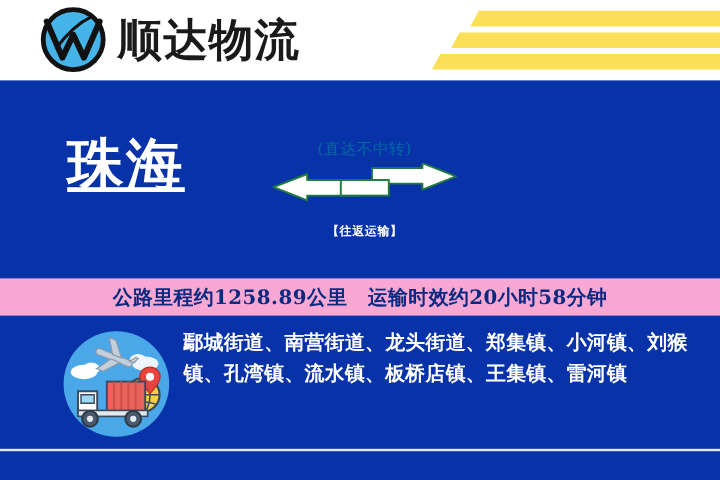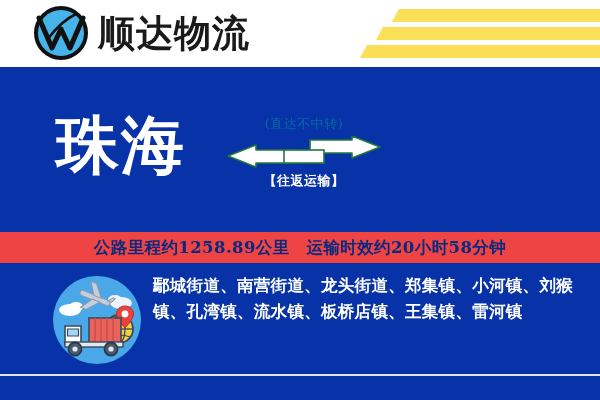--- a/index.html
+++ b/index.html
@@ -90,26 +90,27 @@
   
   .route {
     position: absolute;
     left: 0; top: 67px;
     width: 600px; height: 165px;
   }
   .city {
     position: absolute;
     top: 47px;
     font-family: "DejaVu Serif", "Liberation Serif", serif;
-    font-size: 63px;
+    font-size: 47px;
     font-weight: bold;
     color: #ffffff;
     letter-spacing: 2px;
     line-height: 1;
     white-space: nowrap;
+    text-decoration: underline;
   }
   .city-from { left: 56px; }
   .city-to   { left: 392px; }
 
   .arrow-block {
     position: absolute;
     left: 224px; top: 48px;
     width: 160px;
     text-align: center;
   }
@@ -120,34 +121,34 @@
     color: #0369a1;
     letter-spacing: 0.5px;
     white-space: nowrap;
   }
   .arrow-svg-holder {
     margin-top: 3px;
     height: 34px;
   }
   .arrow-note-bottom {
     font-family: "DejaVu Serif", "Liberation Serif", serif;
-    font-size: 13px;
+    font-size: 10px;
     font-weight: bold;
     color: #ffffff;
     letter-spacing: 0.5px;
     white-space: nowrap;
-    margin-top: 2px;
+    margin-top: 16px;
   }
 
   
   .info-bar {
     position: absolute;
     left: 0; top: 232px;
     width: 600px; height: 31px;
-    background: #ef4444;
+    background: #f9a8d4;
     display: flex;
     align-items: center;
     justify-content: center;
   }
   .info-bar-text {
     font-family: "DejaVu Serif", "Liberation Serif", serif;
     font-size: 16.5px;
     font-weight: bold;
     color: #0a2a80;
     letter-spacing: 0.4px;

